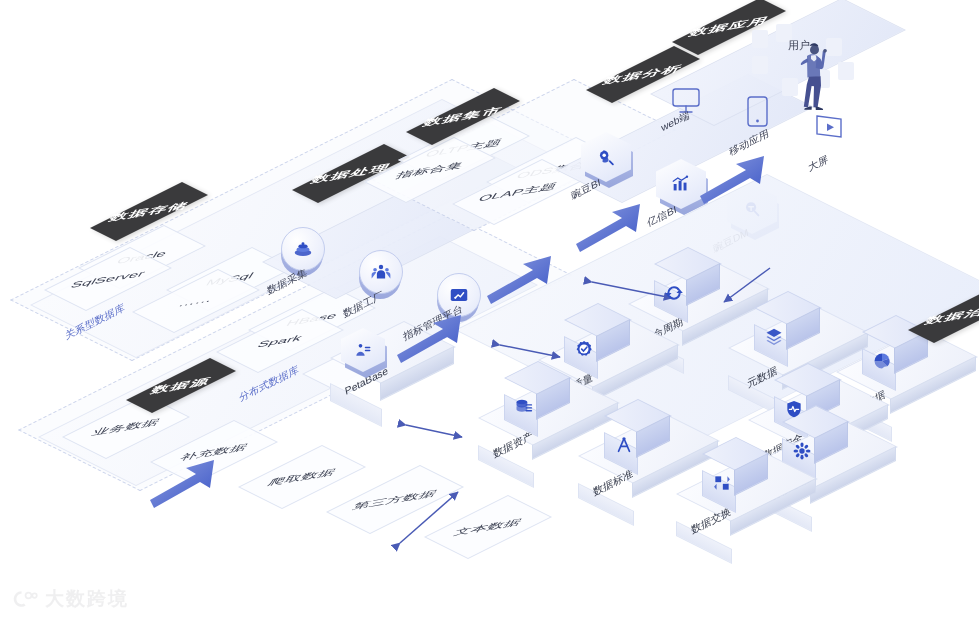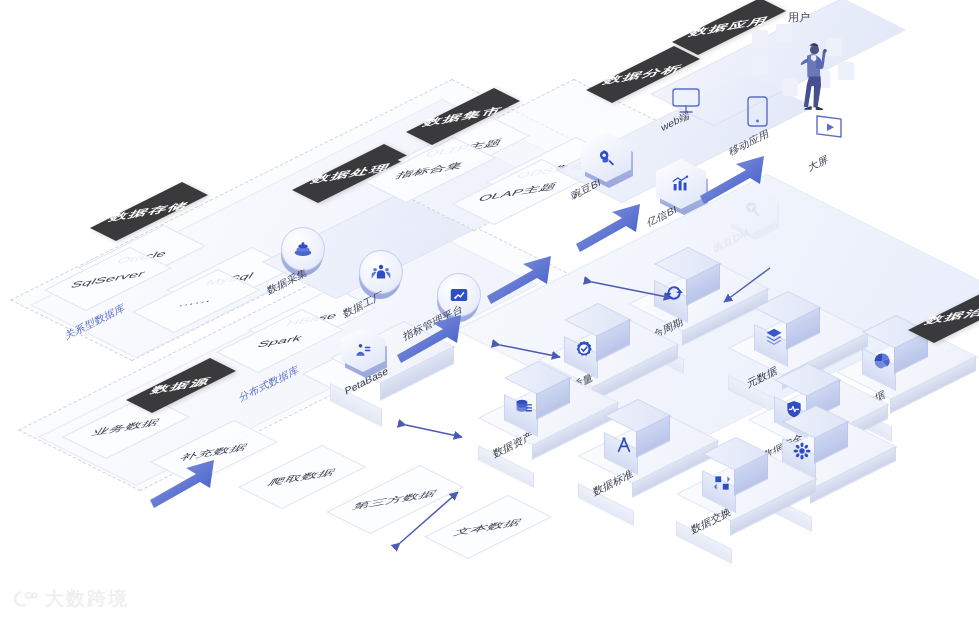--- a/index.html
+++ b/index.html
@@ -162,21 +162,21 @@
   .arrow{position:absolute;pointer-events:none;}
 
   
   #wm{
     position:absolute;left:12px;bottom:8px;
     display:flex;align-items:center;gap:7px;
     opacity:.55;
   }
   #wm .wtext{font-size:19px;font-weight:bold;color:#e3e3e5;letter-spacing:2px;}
   .user-label{
-    position:absolute;font-size:11px;color:#3d4256;white-space:nowrap;
+    position:absolute;font-size:11px;color:#3d4256;white-space:nowrap;margin-top:28px;
   }
   .grid-sq{position:absolute;background:#eef1fa;border-radius:2px;}
 </style>
 </head>
 <body>
 
 <div id="stage">
 
   <div class="plate ghost" style="left:18px;top:430px;width:430px;height:120px;"></div>
   <div class="plate ghost" style="left:10px;top:300px;width:440px;height:120px;"></div>

